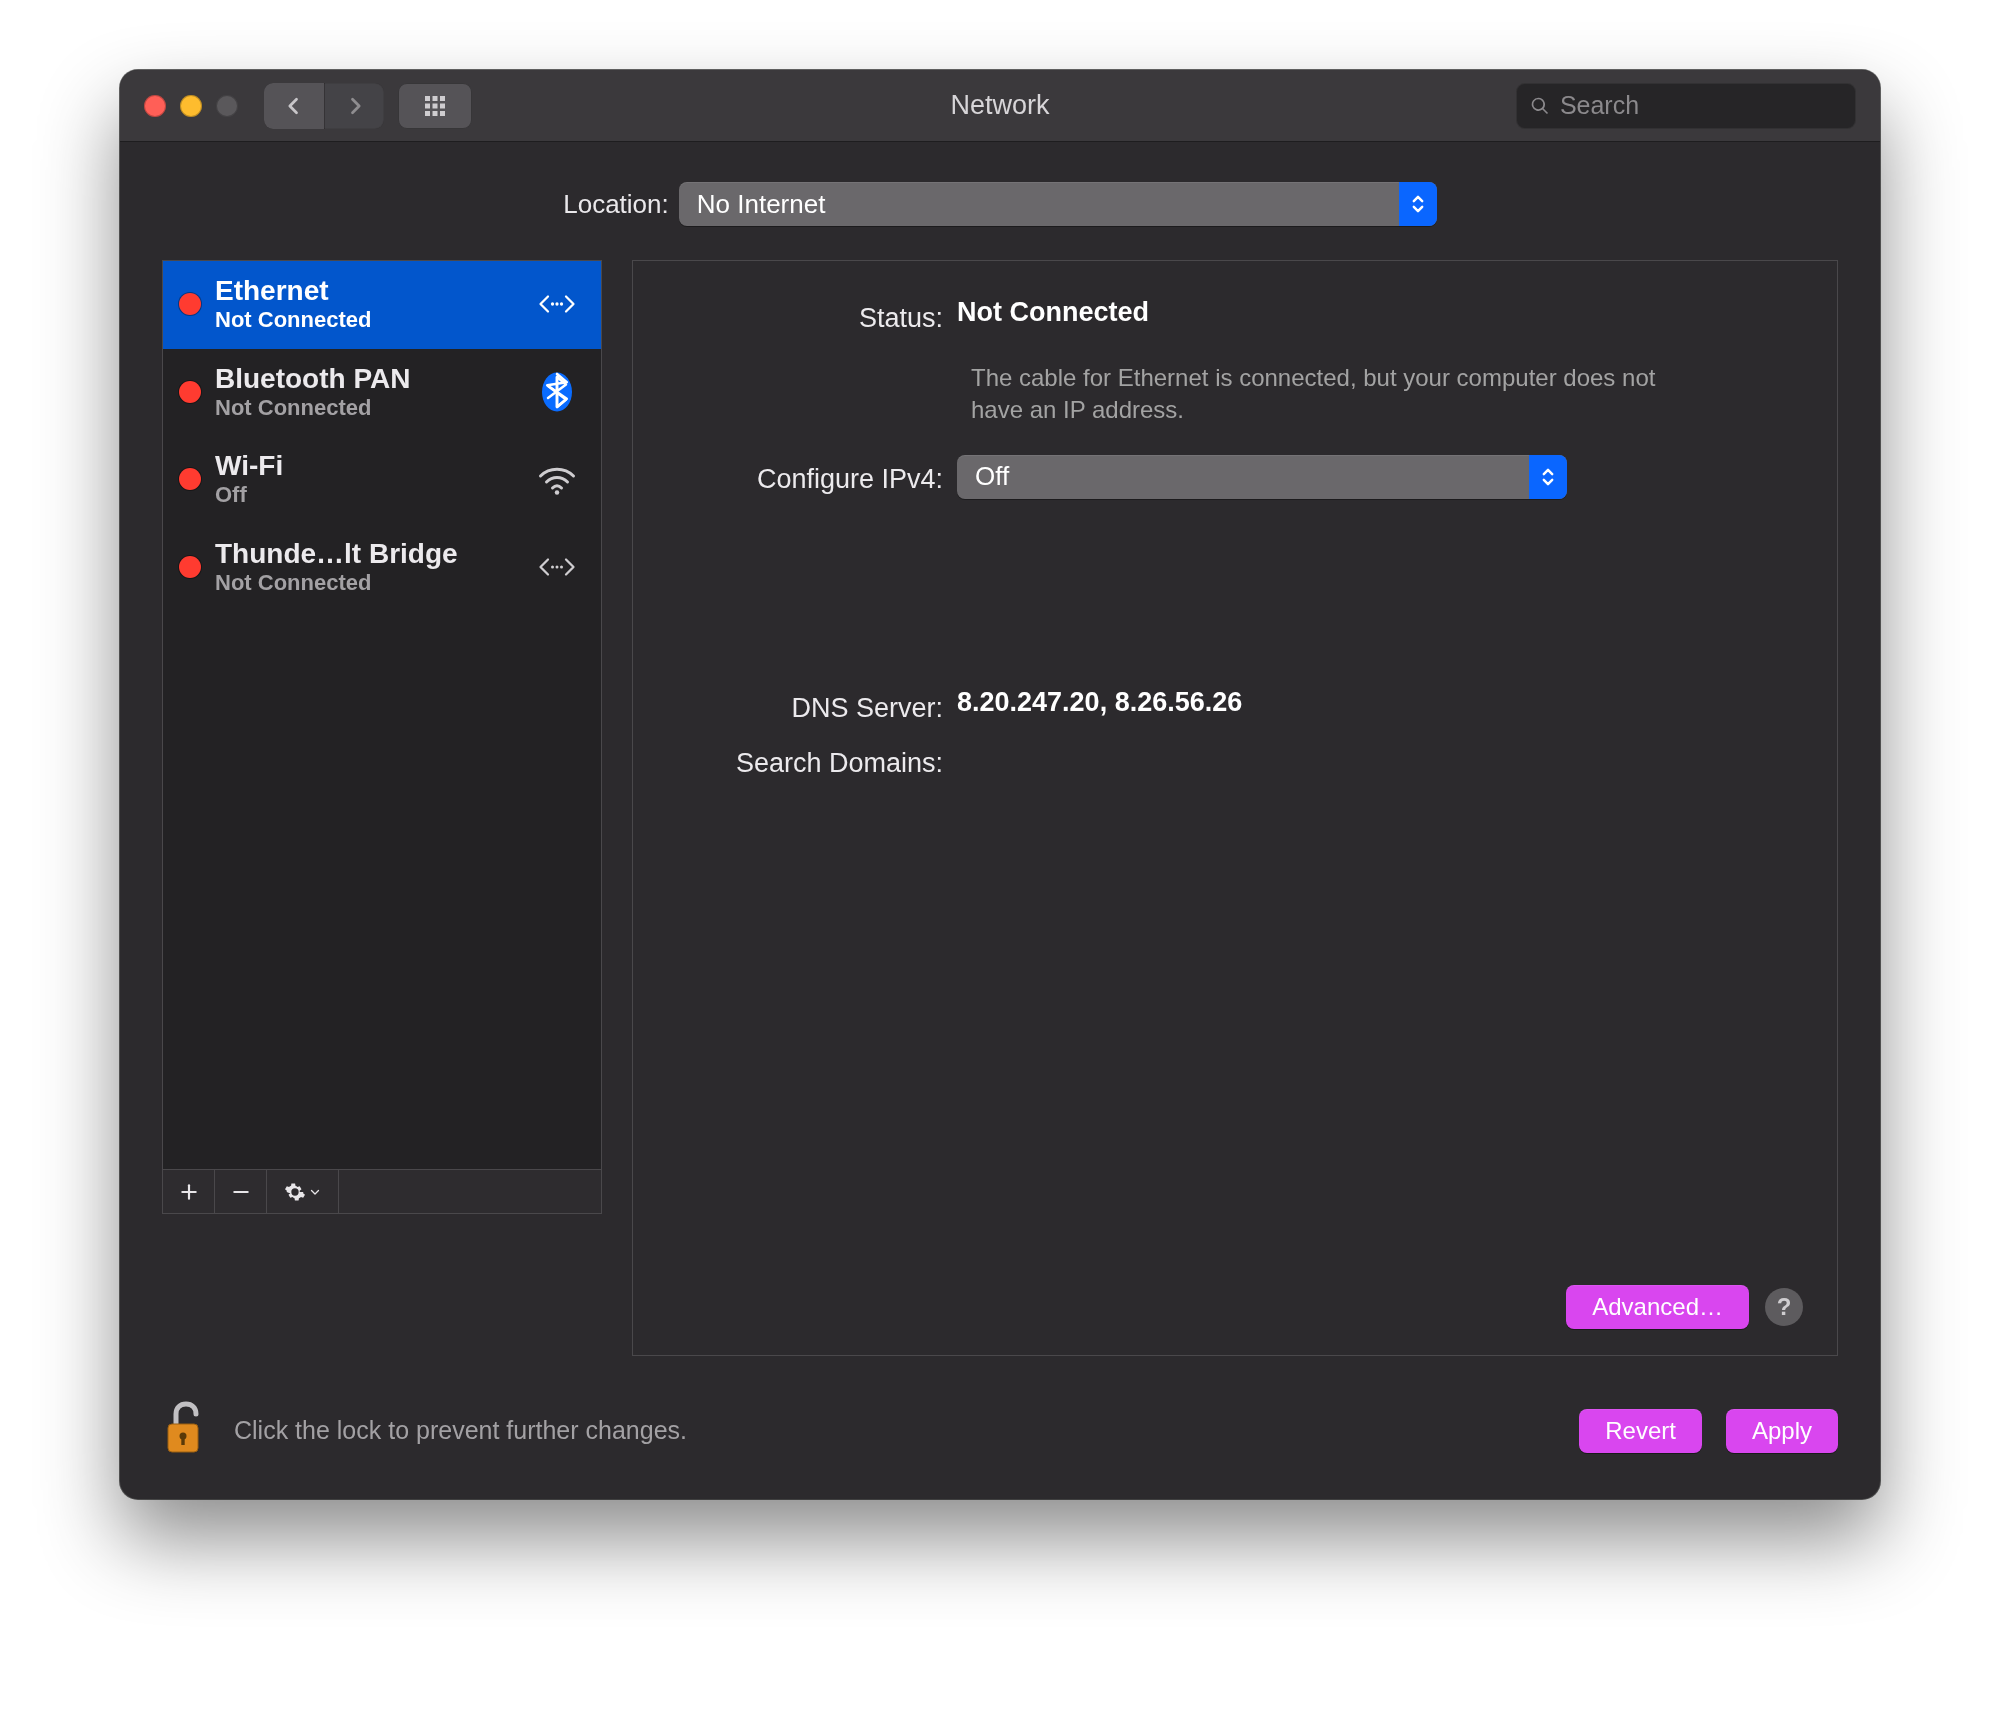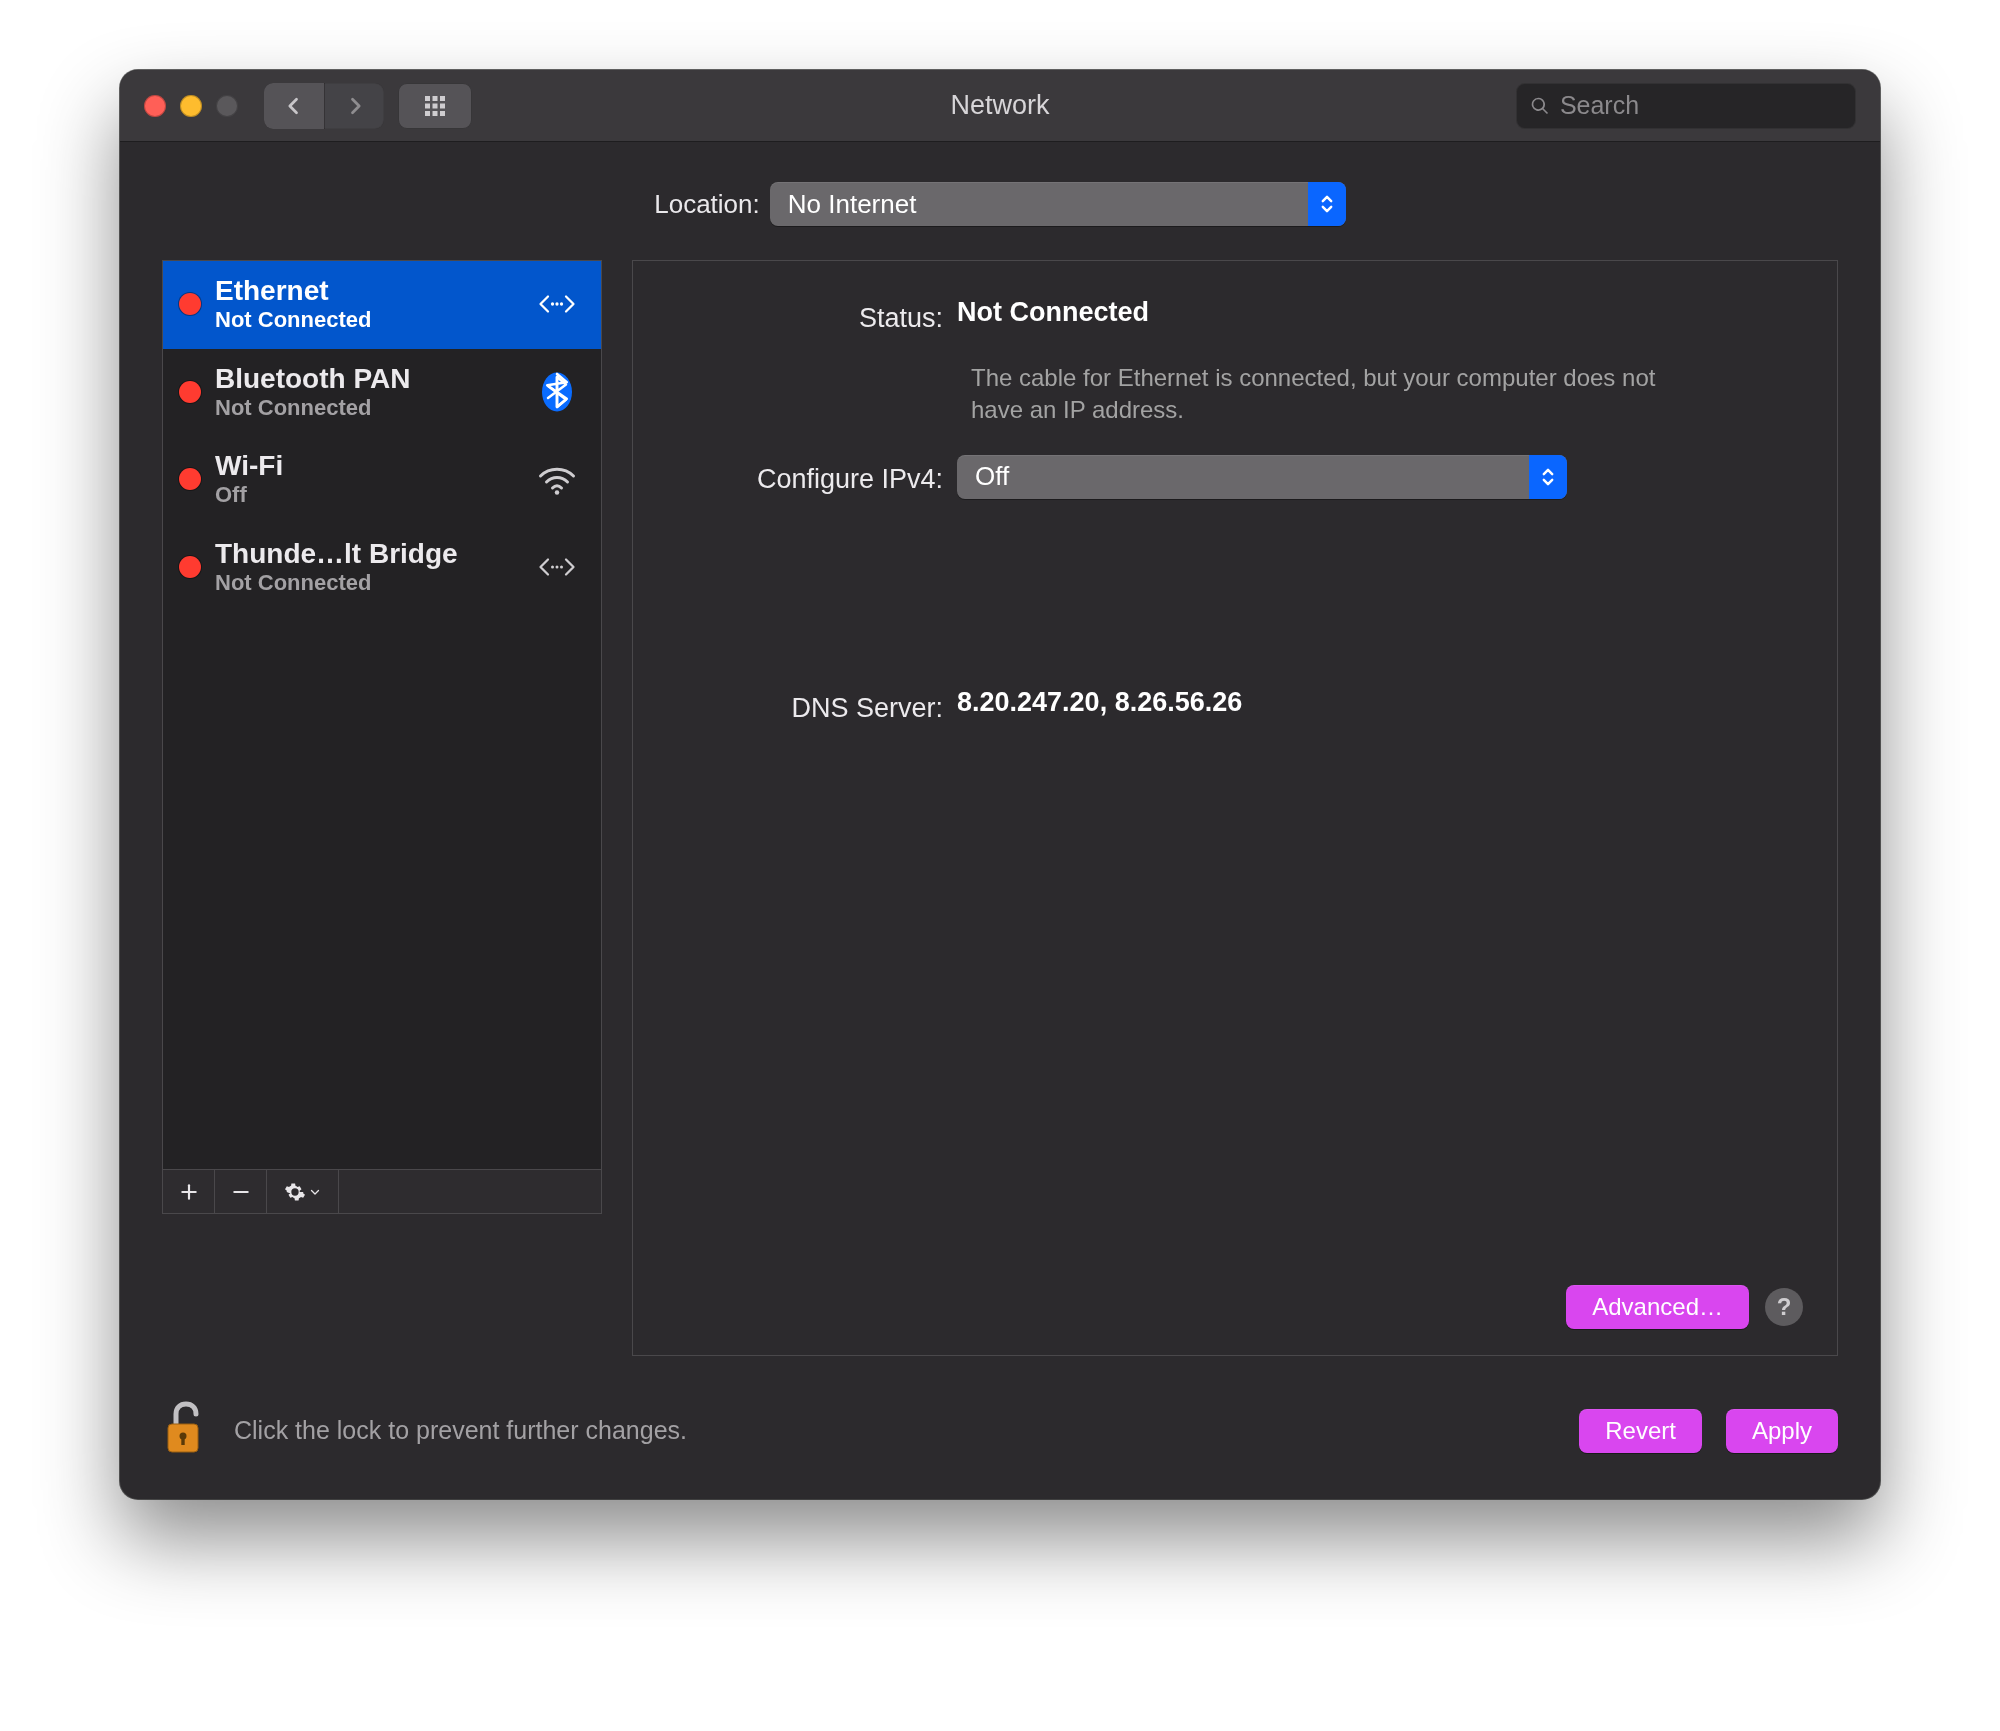--- a/index.html
+++ b/index.html
@@ -72,21 +72,21 @@
   .location-row {
     display:flex; align-items:center; justify-content:center; gap:10px;
     padding:40px 0 34px 0;
   }
   .location-label { color:#eae8eb; font-size:26px;}
   .dropdown {
     background:#6a686b; height:44px; border-radius:8px;
     display:flex; align-items:center; position:relative; color:#fff;
     box-shadow: 0 1px 0 rgba(0,0,0,.35), inset 0 1px 0 rgba(255,255,255,.08);
   }
-  .dropdown.wide { width:576px; }
+  .dropdown.wide { width:758px; }
   .dropdown.inline { width:610px; }
   .dropdown .dd-text { padding:0 18px; font-size:26px;}
   .dd-arrows {
     position:absolute; right:0; top:0; bottom:0; width:38px;
     background:#0a66ff; border-radius:0 8px 8px 0;
     display:flex; flex-direction:column; align-items:center; justify-content:center;
   }
   .dd-arrows svg { width:14px; height:10px; stroke:#fff; stroke-width:3.5; fill:none; stroke-linecap:round; stroke-linejoin:round;}
 
   
@@ -355,20 +355,24 @@
         </div>
       </div>
 
       <div class="spacer-big"></div>
 
       <div class="form-row">
         <div class="form-label">DNS Server:</div>
         <div class="form-value bold">8.20.247.20, 8.26.56.26</div>
       </div>
 
+      <div class="form-row">
+        <div class="form-label">Search Domains:</div>
+        <div class="form-value"></div>
+      </div>
 
       <div class="detail-bottom">
         <button class="btn">Advanced…</button>
         <div class="help-dot">?</div>
       </div>
     </div>
 
   </div>
 
   <div class="footer">

